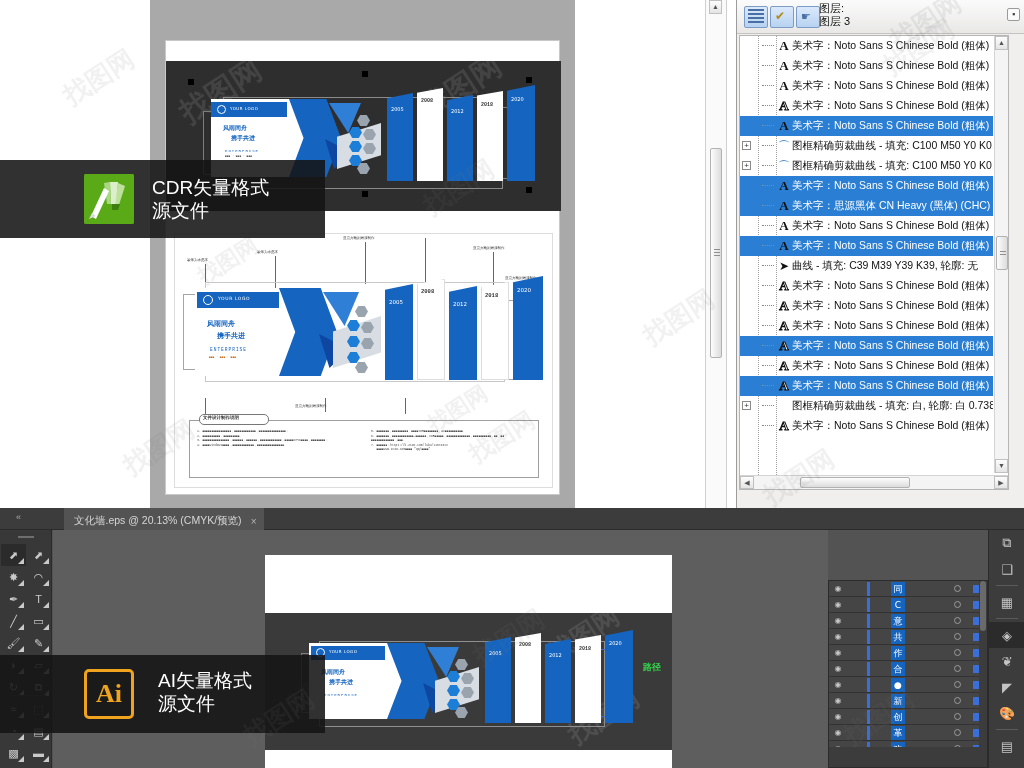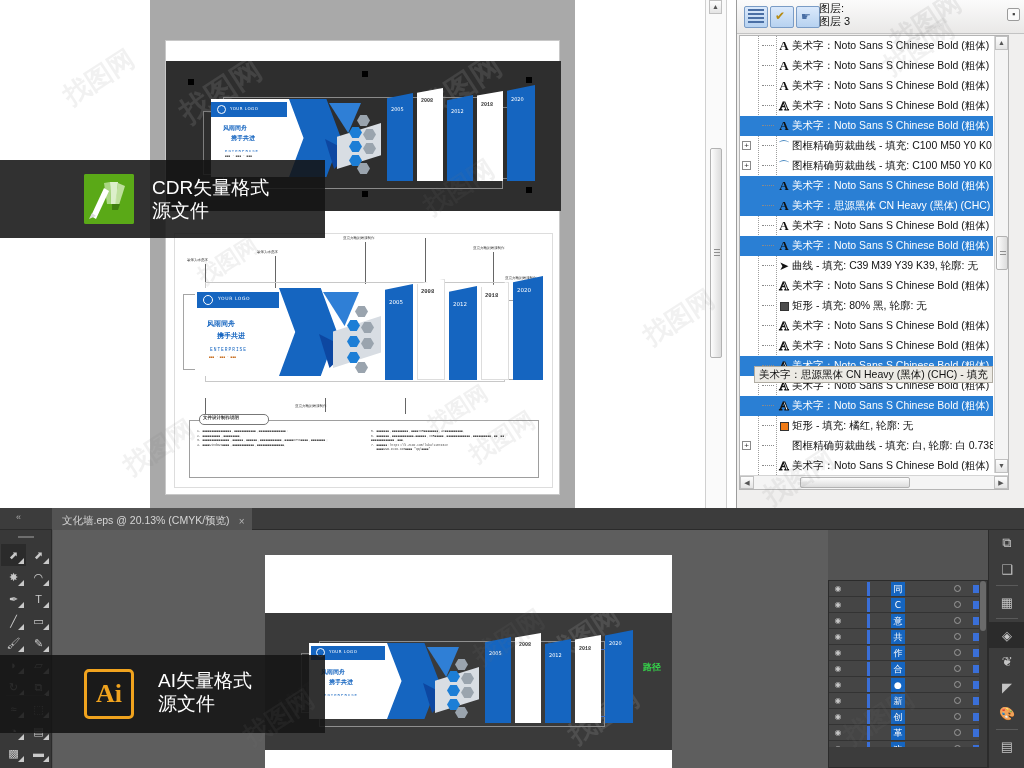--- a/index.html
+++ b/index.html
@@ -103,21 +103,21 @@
               border:1px solid #c0c0c0; font-size:7px; text-align:center; line-height:11px; color:#555; }
 
   
   #cdr-page-sb { position:absolute; left:705px; top:0; width:22px; height:508px; background:#fafafa;
                  border-left:1px solid #d0d0d0; border-right:1px solid #d0d0d0; }
 
   
   #ai-region { position:absolute; left:0; top:508px; width:1024px; height:260px; background:#535353; }
   #ai-tabbar { position:absolute; left:0; top:0; width:1024px; height:22px; background:#3c3c3c;
                border-bottom:1px solid #2b2b2b; }
-  #ai-tab { position:absolute; left:52px; top:0; height:22px; background:#535353; color:#d6d6d6;
+  #ai-tab { position:absolute; left:64px; top:0; height:22px; background:#535353; color:#d6d6d6;
             font-size:10.5px; display:flex; align-items:center; padding:4px 8px 0 10px; gap:9px; }
   #ai-tab .x { color:#b5b5b5; font-size:10px; }
   #ai-collapse { position:absolute; left:16px; top:4px; color:#a9a9a9; font-size:9px; }
 
   #ai-toolbar { position:absolute; left:0; top:22px; width:52px; height:238px; background:#383838;
                 border-right:1px solid #2b2b2b; }
   #ai-toolbar .grip { position:absolute; left:18px; top:6px; width:16px; height:2px; background:#6e6e6e; }
   .tool { position:absolute; width:25px; height:22px; color:#c9c9c9; font-size:11px;
           display:flex; align-items:center; justify-content:center; }
   .tool.active { background:#2b2b2b; }
@@ -462,28 +462,20 @@
               <div class="dash"></div>
             </div>
             <div class="ico ic-art hollow">A</div>
             <div class="lbl">美术字：Noto Sans S Chinese Bold (粗体)</div>
           </div>
           <div class="trow">
             <div class="gutter"></div>
             <div class="gutter">
               <div class="dash"></div>
             </div>
-            <div class="ico"><span class="sw" style="background: rgb(77, 77, 77);"></span></div>
-            <div class="lbl">矩形 - 填充: 80% 黑, 轮廓: 无</div>
-          </div>
-          <div class="trow">
-            <div class="gutter"></div>
-            <div class="gutter">
-              <div class="dash"></div>
-            </div>
             <div class="ico ic-art hollow">A</div>
             <div class="lbl">美术字：Noto Sans S Chinese Bold (粗体)</div>
           </div>
           <div class="trow">
             <div class="gutter"></div>
             <div class="gutter">
               <div class="dash"></div>
             </div>
             <div class="ico ic-art hollow">A</div>
             <div class="lbl">美术字：Noto Sans S Chinese Bold (粗体)</div>
@@ -504,49 +496,40 @@
             <div class="ico ic-art hollow">A</div>
             <div class="lbl">美术字：Noto Sans S Chinese Bold (粗体)</div>
           </div>
           <div class="trow sel">
             <div class="gutter"></div>
             <div class="gutter">
               <div class="dash"></div>
             </div>
             <div class="ico ic-art hollow">A</div>
             <div class="lbl">美术字：Noto Sans S Chinese Bold (粗体)</div>
-          </div>
-          <div class="trow">
-            <div class="gutter"></div>
-            <div class="gutter">
-              <div class="dash"></div>
-            </div>
-            <div class="ico"><span class="sw" style="background: rgb(240, 123, 22);"></span></div>
-            <div class="lbl">矩形 - 填充: 橘红, 轮廓: 无</div>
           </div>
           <div class="trow">
             <div class="gutter">
               <div class="expander">+</div>
             </div>
             <div class="gutter">
               <div class="dash"></div>
             </div>
             <div class="ico"></div>
             <div class="lbl">图框精确剪裁曲线 - 填充: 白, 轮廓: 白  0.738</div>
           </div>
           <div class="trow">
             <div class="gutter"></div>
             <div class="gutter">
               <div class="dash"></div>
             </div>
             <div class="ico ic-art hollow">A</div>
             <div class="lbl">美术字：Noto Sans S Chinese Bold (粗体)</div>
           </div>
         </div>
-      <div id="tree-tip">美术字：思源黑体 CN Heavy (黑体) (CHC) - 填充</div>
 
       <div class="vsb" style="right:0;top:0;height:437px;">
         <div class="arr" style="top:0;">▲</div>
         <div class="arr" style="bottom:0;">▼</div>
         <div class="thumb" style="top:200px;height:34px;">
           <div style="position:absolute;left:3px;top:14px;width:6px;border-top:1px solid #8f8f8f;"></div>
           <div style="position:absolute;left:3px;top:17px;width:6px;border-top:1px solid #8f8f8f;"></div>
         </div>
       </div>
       <div class="hsb" style="left:0;bottom:0;right:0;">

